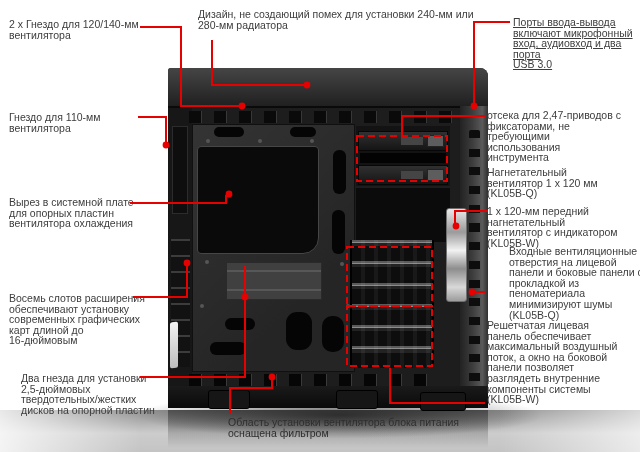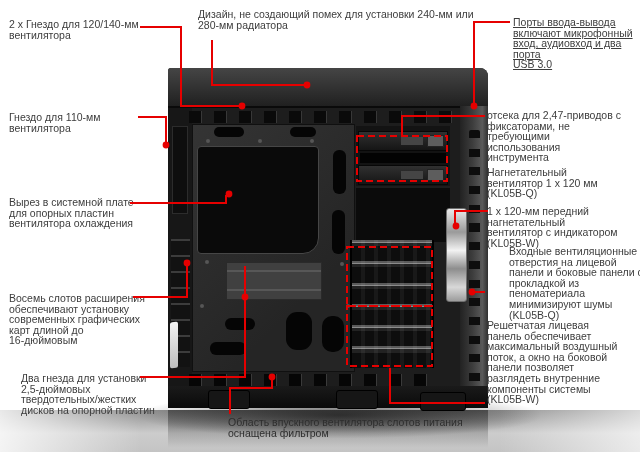--- a/index.html
+++ b/index.html
@@ -166,21 +166,21 @@
 вентилятора охлаждения</div>
   <div class="ann" style="left:9px;top:293px;width:150px;">Восемь слотов расширения
 обеспечивают установку
 современных графических
 карт длиной до
 16-дюймовым</div>
   <div class="ann" style="left:9px;top:373px;width:160px;margin-left:12px;">Два гнезда для установки
 2,5-дюймовых
 твердотельных/жестких
 дисков на опорной пластин</div>
-  <div class="ann on-floor" style="left:228px;top:417px;width:260px;">Область впускного вентилятора слотов питания
+  <div class="ann on-floor" style="left:228px;top:417px;width:260px;">Область установки вентилятора блока питания
 оснащена фильтром</div>
 
   <svg class="overlay" width="640" height="452" viewBox="0 0 640 452">
     <g stroke="#e60000" stroke-width="2" fill="none">
       <polyline points="140,27 181,27 181,106 240,106"></polyline>
       <polyline points="212,40 212,85 305,85"></polyline>
       <polyline points="510,22 474,22 474,104"></polyline>
       <polyline points="138,117 166,117 166,143"></polyline>
       <polyline points="485,116 402,116 402,136"></polyline>
       <polyline points="488,211 455,211 455,224"></polyline>

